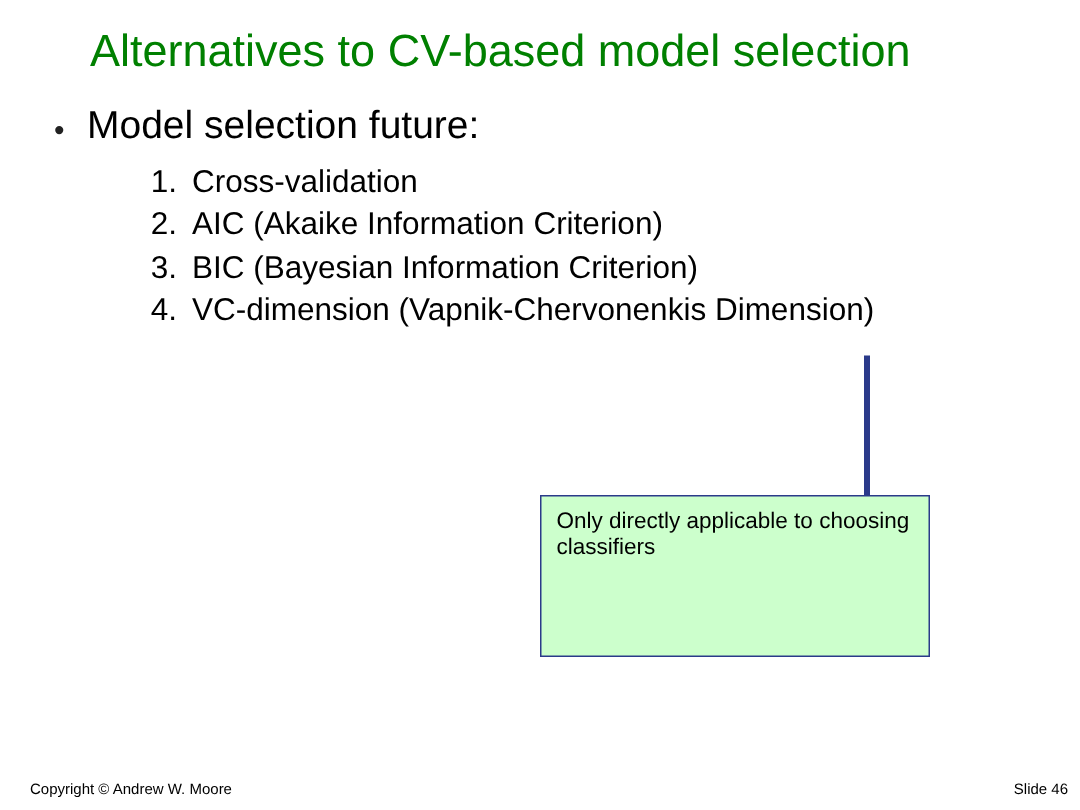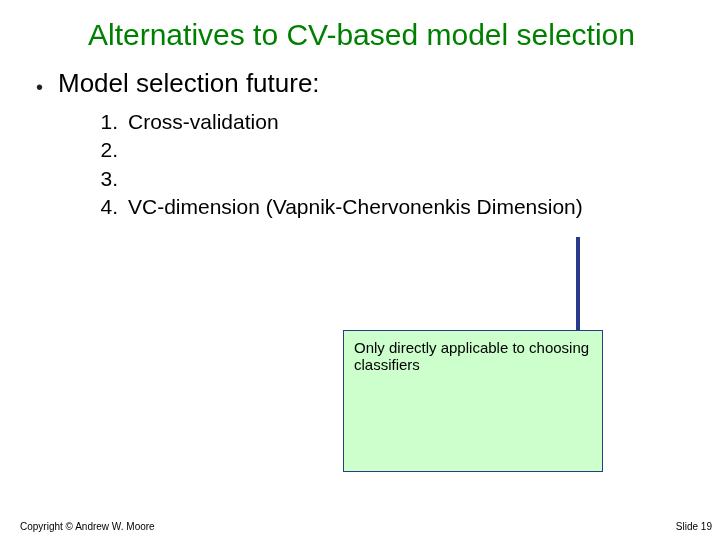--- a/index.html
+++ b/index.html
@@ -12,21 +12,20 @@
     position: relative;
     overflow: hidden;
   }
   .title {
     position: absolute;
     top: 18px;
     left: 60px;
     right: 30px;
     font-size: 30px;
     color: #008000;
-    margin-left: 28px;
   }
   .bullet {
     position: absolute;
     top: 76px;
     left: 36px;
     font-size: 20px;
     color: #222;
   }
   .section-label {
     position: absolute;
@@ -40,24 +39,24 @@
     top: 108px;
     left: 90px;
     font-size: 21px;
     line-height: 1.35;
     color: #000;
   }
   .list .row { display: flex; }
   .list .num { width: 28px; text-align: right; padding-right: 10px; }
   .callout {
     position: absolute;
-    left: 343px;
+    left: 360px;
     top: 330px;
     width: 260px;
-    height: 142px;
+    height: 108px;
     background: #ccffcc;
     border: 1px solid #2a3a8a;
     box-sizing: border-box;
     padding: 8px 10px;
     font-size: 15px;
     color: #000;
   }
   .callout .spacer { height: 22px; }
   .leader {
     position: absolute;
@@ -90,31 +89,33 @@
 <div class="bullet">•</div>
 <div class="section-label">Model selection future:</div>
 
 <div class="list">
   <div class="row">
     <div class="num">1.</div>
     <div>Cross-validation</div>
   </div>
   <div class="row">
     <div class="num">2.</div>
+    <div>AIC (Akaike Information Criterion)</div>
   </div>
   <div class="row">
     <div class="num">3.</div>
+    <div>BIC (Bayesian Information Criterion)</div>
   </div>
   <div class="row">
     <div class="num">4.</div>
     <div>VC-dimension (Vapnik-Chervonenkis  Dimension)</div>
   </div>
 </div>
 
 <div class="leader"></div>
 
 <div class="callout">
   <div>Only directly applicable to choosing classifiers</div>
   <div class="spacer"></div>
 </div>
 
 <div class="footer-left">Copyright © Andrew W. Moore</div>
-<div class="footer-right">Slide 19</div>
+<div class="footer-right">Slide 46</div>
 
 </body></html>

